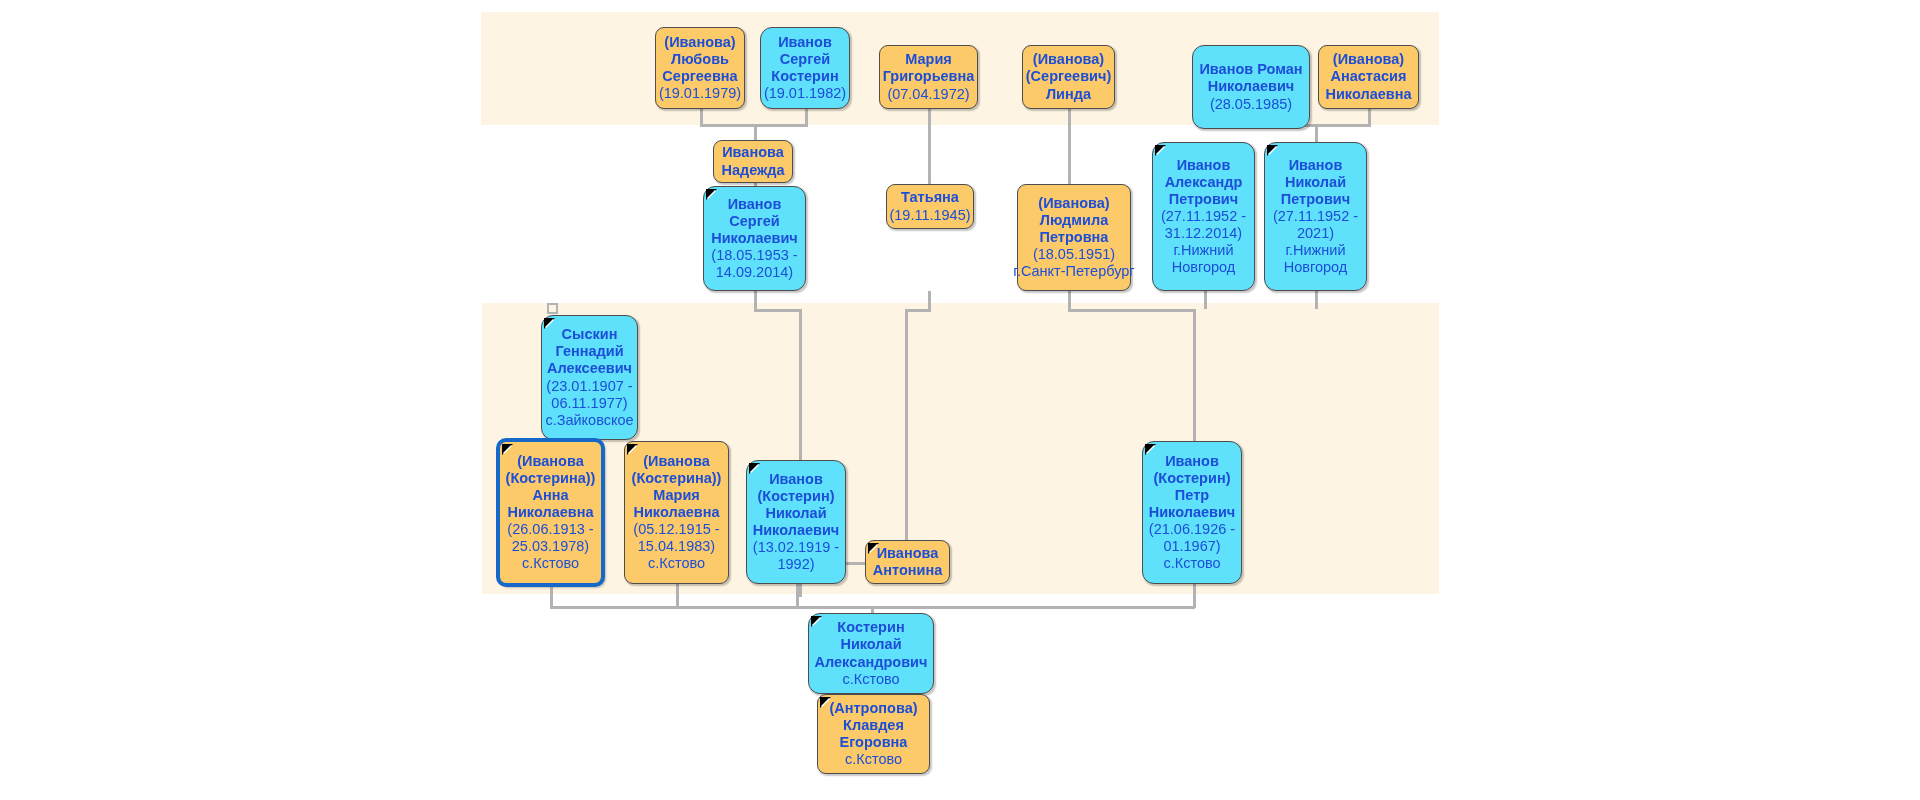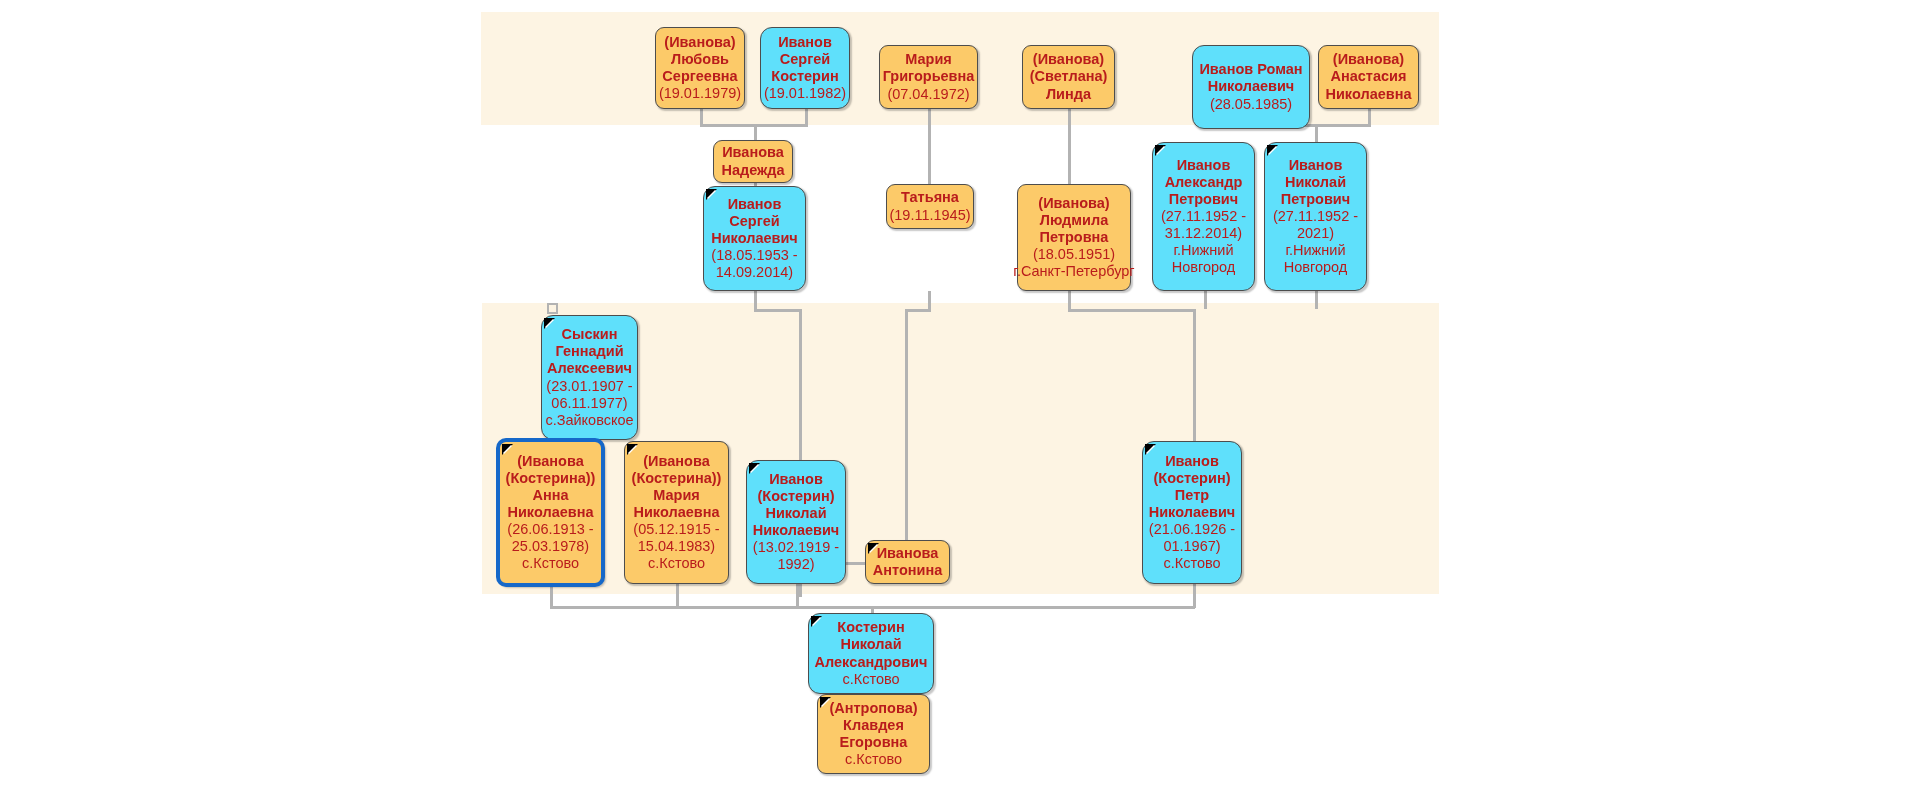--- a/index.html
+++ b/index.html
@@ -34,21 +34,21 @@
     z-index:3;
     box-sizing:border-box;
     border:1px solid #4d4d4d;
     display:flex;
     flex-direction:column;
     align-items:center;
     justify-content:center;
     text-align:center;
     line-height:1.18;
     font-size:14.5px;
-    color:#b91c1c;
+    color:#1d4ed8;
     overflow:visible;
     box-shadow:1.5px 1.5px 1.5px rgba(0,0,0,0.22);
   }
   .person.male{
     background:#5fe0fb;
     border-radius:12px;
   }
   .person.female{
     background:#fcca69;
     border-radius:9px;
@@ -127,21 +127,21 @@
       <div class="nm">Костерин</div>
       <div class="dt">(19.01.1982)</div>
     </div>
     <div class="person female" style="left: 879px; top: 45px; width: 99px; height: 64px;">
       <div class="nm">Мария</div>
       <div class="nm">Григорьевна</div>
       <div class="dt">(07.04.1972)</div>
     </div>
     <div class="person female" style="left: 1022px; top: 45px; width: 93px; height: 64px;">
       <div class="nm">(Иванова)</div>
-      <div class="nm">(Светлана)</div>
+      <div class="nm">(Сергеевич)</div>
       <div class="nm">Линда</div>
     </div>
     <div class="person male" style="left: 1192px; top: 45px; width: 118px; height: 84px;">
       <div class="nm">Иванов Роман</div>
       <div class="nm">Николаевич</div>
       <div class="dt">(28.05.1985)</div>
     </div>
     <div class="person female" style="left: 1318px; top: 45px; width: 101px; height: 64px;">
       <div class="nm">(Иванова)</div>
       <div class="nm">Анастасия</div>

